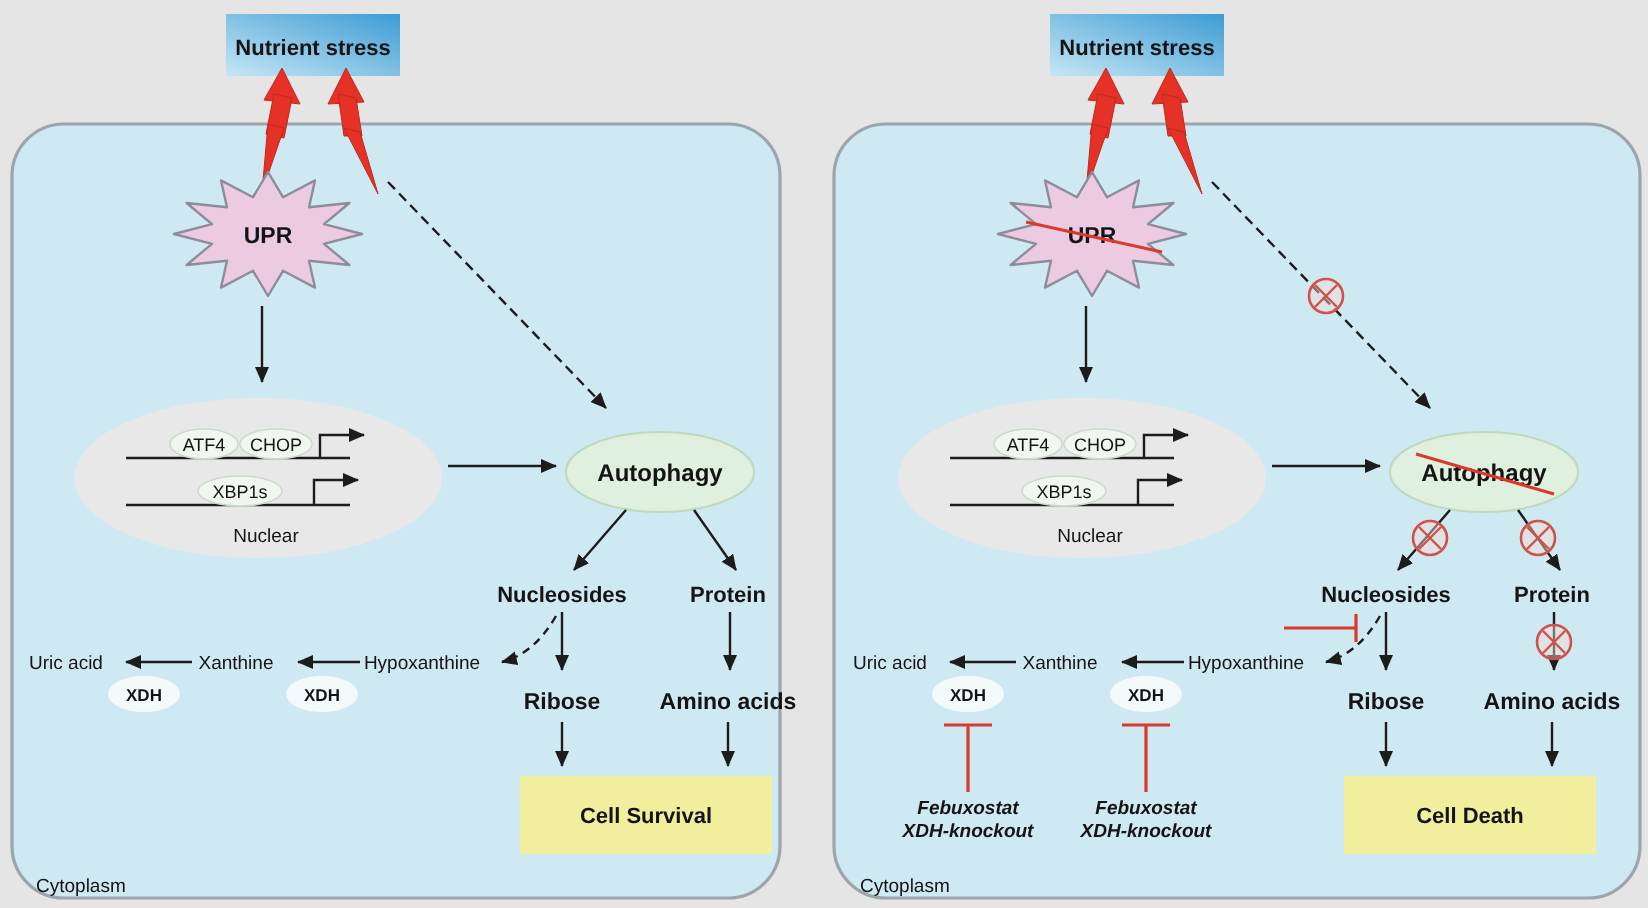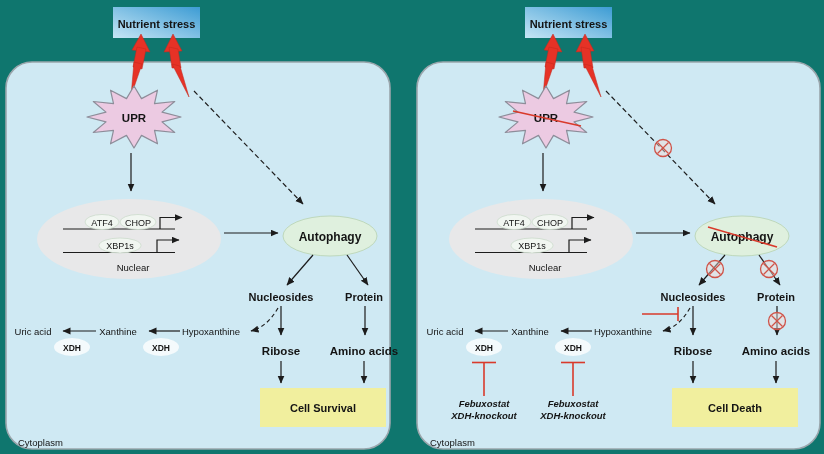--- a/index.html
+++ b/index.html
@@ -1,16 +1,16 @@
 <!DOCTYPE html>
 <html style="--cell-fill: #cfe9f3; --cell-border: #9aa6ac; --stress-grad-light: #c6e6f5; --stress-grad-dark: #3d9cd4; --bolt-red: #e63226; --bolt-red-dark: #c1281e; --upr-fill: #eccae2; --shape-border: #8d8d99; --nuclear-fill: #e8e8e9; --gene-fill: #f1f6f1; --gene-border: #ccdacc; --autophagy-fill: #dff0de; --autophagy-border: #bed8bc; --xdh-fill: #f4fafc; --outcome-fill: #f1ef9e; --annotation-red: #d93a2b; --blocked-red: #cf5348; --blocked-fill: #f5dbd6;"><head>
 <meta charset="utf-8">
 <style>
   html,body{margin:0;padding:0;background:#ffffff;}
-  .canvas{position:relative;width:824px;height:454px;background:#0f766e;overflow:hidden;
+  .canvas{position:relative;width:824px;height:454px;background:#e5e5e5;overflow:hidden;
           font-family:"Liberation Sans",sans-serif;}
   .panel{position:absolute;top:0;}
   #panel-left{left:0;}
   #panel-right{left:412px;}
   svg text{font-family:"Liberation Sans",sans-serif;fill:#141414;}
   .b{font-weight:bold;}
   .i{font-style:italic;}
   .cell{fill:var(--cell-fill);stroke:var(--cell-border);stroke-width:1.6;}
   .g0{stop-color:var(--stress-grad-light);}
   .g1{stop-color:var(--stress-grad-dark);}

